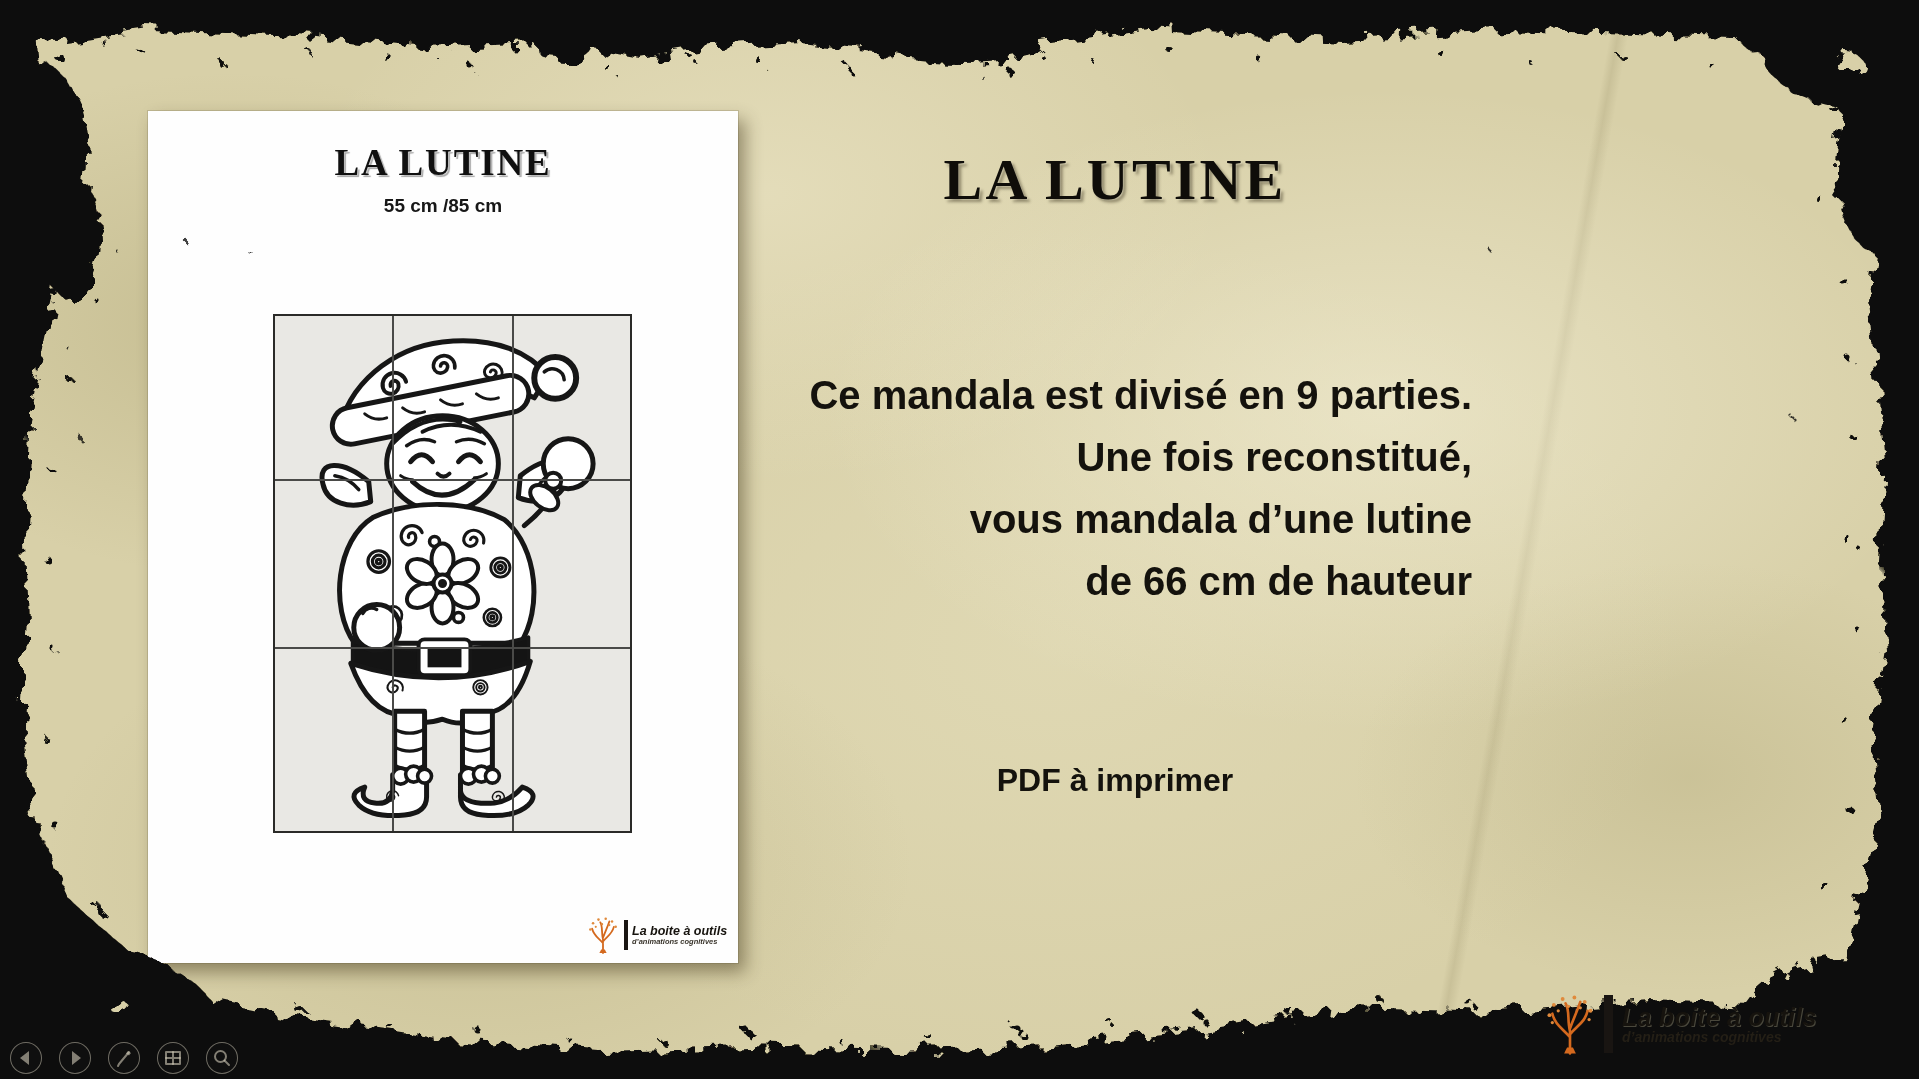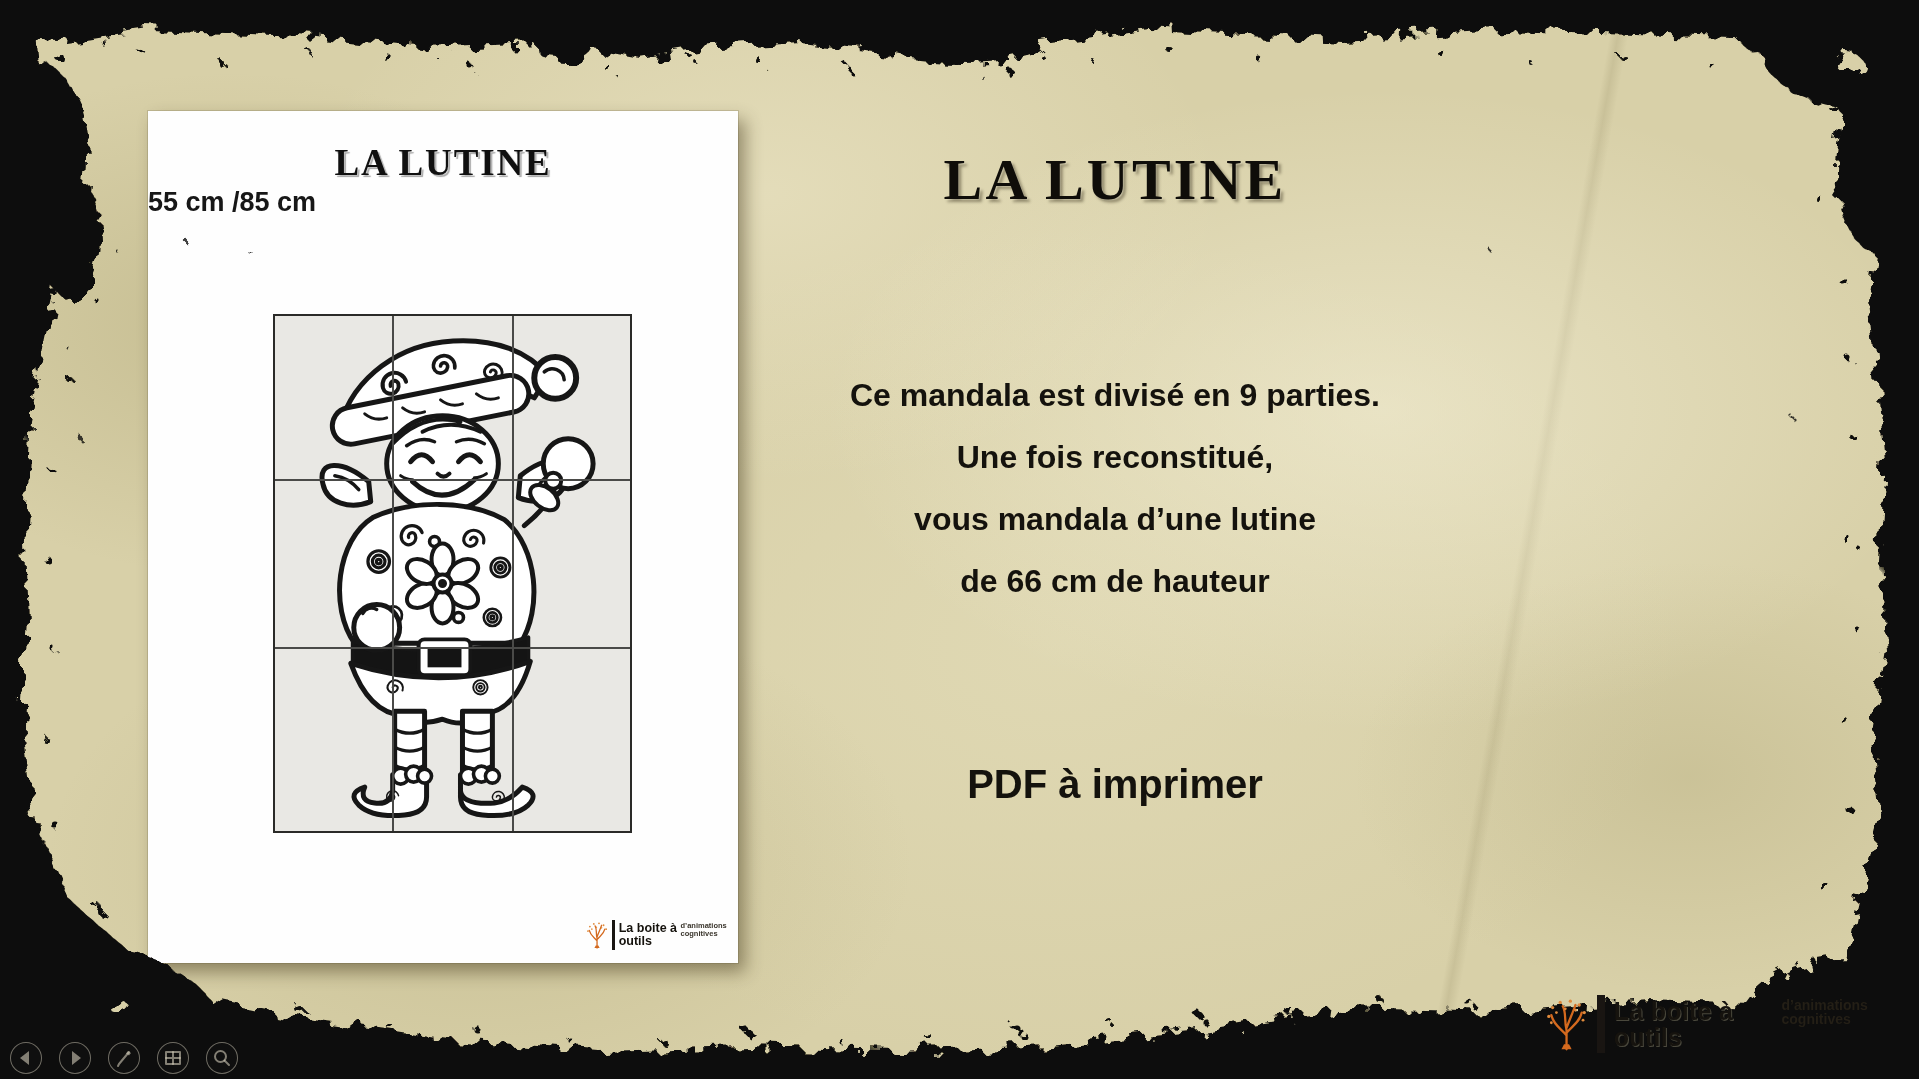--- a/index.html
+++ b/index.html
@@ -14,55 +14,55 @@
       radial-gradient(560px 360px at 88% 72%, rgba(150,140,88,.20), transparent 60%),
       radial-gradient(900px 600px at 55% 60%, rgba(232,226,192,.45), transparent 70%),
       linear-gradient(100deg, transparent 76.6%, rgba(110,100,60,.14) 77%, transparent 77.5%);
   }
   
   .page{position:absolute;left:148px;top:111px;width:590px;height:852px;background:#fefefe;
     box-shadow:7px 9px 16px rgba(55,45,18,.45), 0 0 0 1px rgba(120,110,80,.25);}
   .page-title{position:absolute;left:0;top:30px;width:100%;text-align:center;
     font-family:"Liberation Serif",serif;font-weight:700;font-size:37px;letter-spacing:.05em;
     color:#101010;text-shadow:1px 1px 0 rgba(255,255,255,.25),2px 2px 1px rgba(0,0,0,.35);}
-  .page-subtitle{position:absolute;left:0;top:76px;width:100%;text-align:left;
-    font-weight:700;font-size:27px;color:#171717;}
+  .page-subtitle{position:absolute;left:0;top:84px;width:100%;text-align:center;
+    font-weight:700;font-size:19px;color:#171717;}
   .mandala-grid{position:absolute;left:125px;top:203px;width:359px;height:519px;background:#e9e8e4;}
   .mandala-grid .cells{position:absolute;inset:0;display:grid;
     grid-template-columns:1fr 1fr 1fr;grid-template-rows:31.8% 32.4% 35.8%;}
   .mandala-grid .cells div{background:#e9e8e4;}
   .elf-svg{position:absolute;inset:0;width:100%;height:100%;}
   .grid-line{position:absolute;background:#4a4a48;pointer-events:none;}
   .gl-v1{left:33.2%;top:0;width:2px;height:100%;}
   .gl-v2{left:66.5%;top:0;width:2px;height:100%;}
   .gl-h1{top:31.8%;left:0;height:2px;width:100%;}
   .gl-h2{top:64.2%;left:0;height:2px;width:100%;}
   .grid-frame{position:absolute;inset:0;border:2.5px solid #2a2a28;pointer-events:none;}
   
   .logo{display:flex;align-items:center;}
   .page-logo{position:absolute;right:2px;bottom:8px;width:150px;height:40px;gap:4px;}
   .logo-bar{background:#191512;}
   .page-logo .logo-bar{width:4px;height:30px;}
-  .logo-text{display:flex;flex-direction:row;line-height:1.05;color:#16130e;}
+  .logo-text{display:flex;flex-direction:column;line-height:1.05;color:#16130e;font-style:italic;}
   .page-logo .l1{font-size:12.5px;font-weight:700;}
   .page-logo .l2{font-size:7.5px;font-weight:700;color:#3a352c;}
   .footer-logo{position:absolute;left:1545px;top:993px;gap:9px;z-index:6;}
   .footer-logo .logo-bar{width:9px;height:58px;}
   .footer-logo .l1{font-size:25px;font-weight:700;letter-spacing:.01em;
     text-shadow:1px 1px 0 rgba(216,208,168,.3);}
   .footer-logo .l2{font-size:14px;font-weight:700;color:#241f16;}
   
   .right-panel{position:absolute;left:758px;top:0;width:714px;height:100%;color:#14120d;}
   .slide-title{position:absolute;left:0;top:146px;width:100%;margin:0;text-align:center;
     font-family:"Liberation Serif",serif;font-weight:700;font-size:58px;letter-spacing:.055em;
     color:#0f0d09;text-shadow:1px 1px 0 rgba(255,255,250,.15),3px 3px 3px rgba(35,28,10,.4);}
-  .para{position:absolute;left:0;top:364px;width:100%;text-align:center;
-    font-size:32px;font-weight:700;line-height:62px;}
+  .para{position:absolute;left:0;top:364px;width:100%;text-align:right;
+    font-size:40px;font-weight:700;line-height:62px;}
   .note{position:absolute;left:0;top:762px;width:100%;text-align:center;
-    font-size:40px;font-weight:700;}
+    font-size:32px;font-weight:700;}
   
   .grunge{position:absolute;inset:0;width:100%;height:100%;pointer-events:none;z-index:5;}
   
   .toolbar{position:absolute;left:10px;top:1042px;display:flex;gap:17px;z-index:9;}
   .tool-btn{width:30px;height:30px;border:1.6px solid rgba(208,202,184,.5);border-radius:50%;
     display:flex;align-items:center;justify-content:center;background:rgba(30,28,24,.15);cursor:pointer;}
   .tool-btn svg{display:block;}
   .tool-ic{stroke:rgba(208,202,184,.6);fill:none;stroke-width:2;stroke-linecap:round;stroke-linejoin:round;}
   .tool-fill{fill:rgba(208,202,184,.6);stroke:none;}
 </style>

